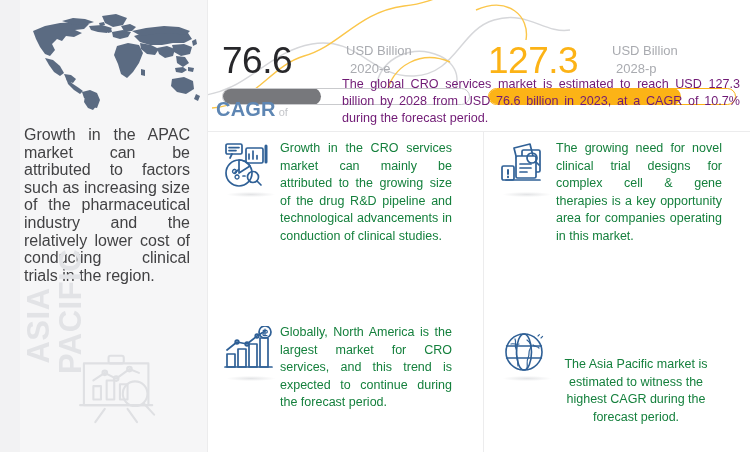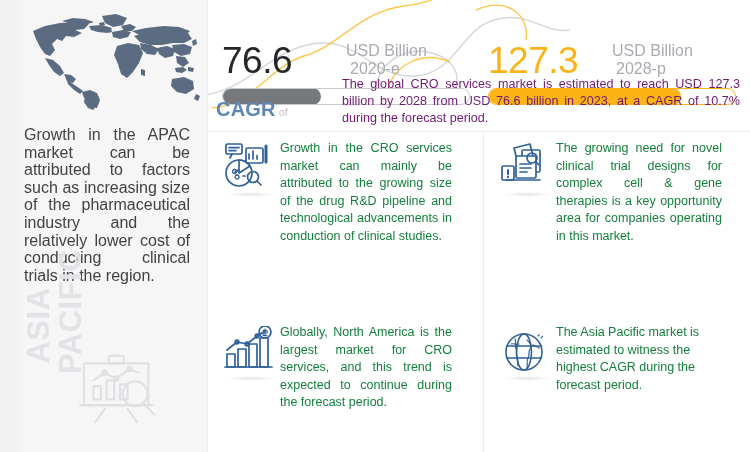--- a/index.html
+++ b/index.html
@@ -73,21 +73,21 @@
   .stat-head{position:relative;height:46px;}
   .stat-value{
     position:absolute;left:6px;top:-2px;
     font-size:37px;line-height:46px;font-weight:400;
     letter-spacing:-.5px;
   }
   .stat-value.dark{color:#27272a;}
   .stat-value.amber{color:#fcb316;}
   .stat-unit{
     position:absolute;left:130px;top:2px;
-    font-size:16px;line-height:18px;color:#a9abb0;
+    font-size:13px;line-height:18px;color:#a9abb0;
     width:120px;
   }
   .stat-unit .yr{display:block;padding-left:4px;}
   .bar-track{
     position:absolute;left:6px;top:48px;width:248px;height:17px;
     border:1.3px solid #c9cacd;border-radius:9px;
     background:#ffffff;box-sizing:border-box;overflow:hidden;
   }
   .bar-track.amber{border-color:#fcb316;}
   .bar-fill{
@@ -147,21 +147,21 @@
   }
 
   
   #card-1{left:16px;top:142px;width:240px;}
   #card-1 .text{width:172px;}
   #card-2{left:292px;top:142px;width:240px;}
   #card-2 .text{width:166px;}
   #card-3{left:16px;top:326px;width:240px;}
   #card-3 .text{width:172px;}
   #card-4{left:292px;top:326px;width:240px;}
-  #card-4 .text{width:160px;text-align:left;}
+  #card-4 .text{width:160px;text-align:center;margin-top:32px;}
 </style>
 </head>
 <body>
 
 <div class="stage">
 
   <div class="left-panel">
     <div class="left-edge-strip"></div>
 
     <div class="map-wrap">

